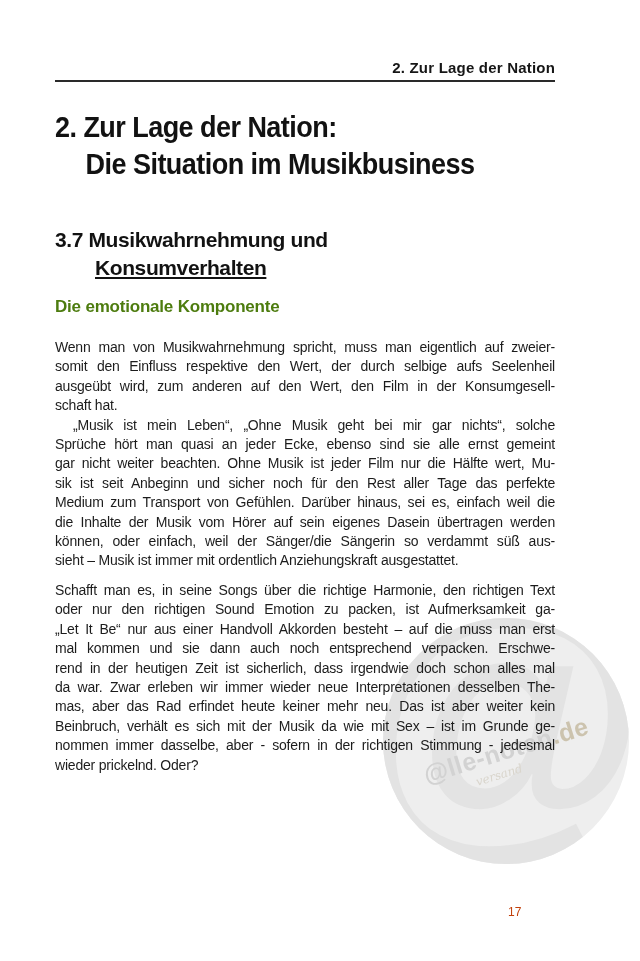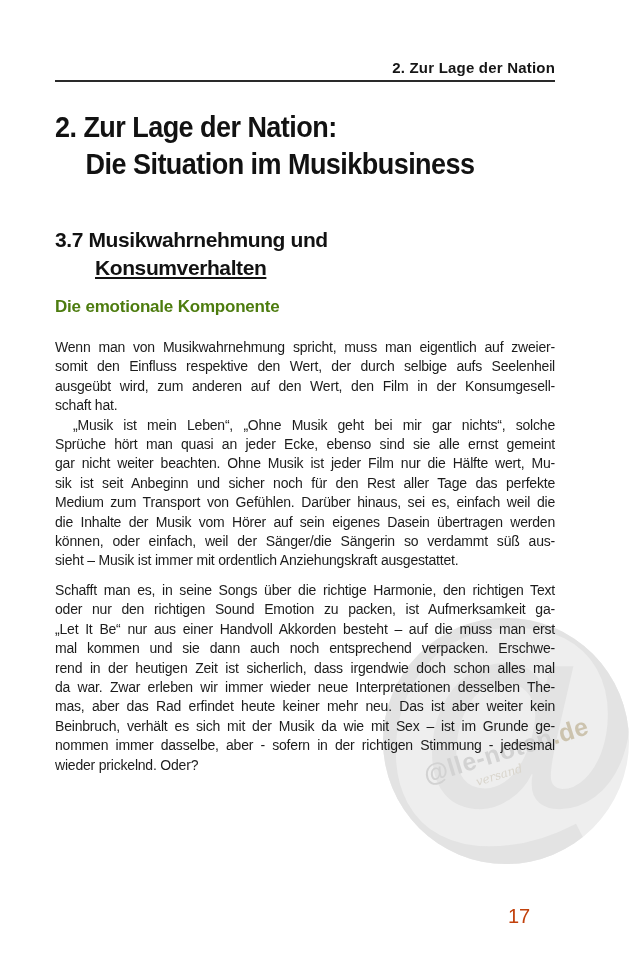--- a/index.html
+++ b/index.html
@@ -128,21 +128,21 @@
     font-size: 12px;
     font-style: italic;
     font-family: "DejaVu Serif", serif;
     color: #d9d5cc;
   }
   
   .page-number {
     position: absolute;
     left: 508px;
     top: 905px;
-    font-size: 20px;
+    font-size: 12px;
     color: #c2410c;
     z-index: 1;
   }
 </style>
 </head>
 <body>
 
 <div class="page">
 
   <div class="watermark">

